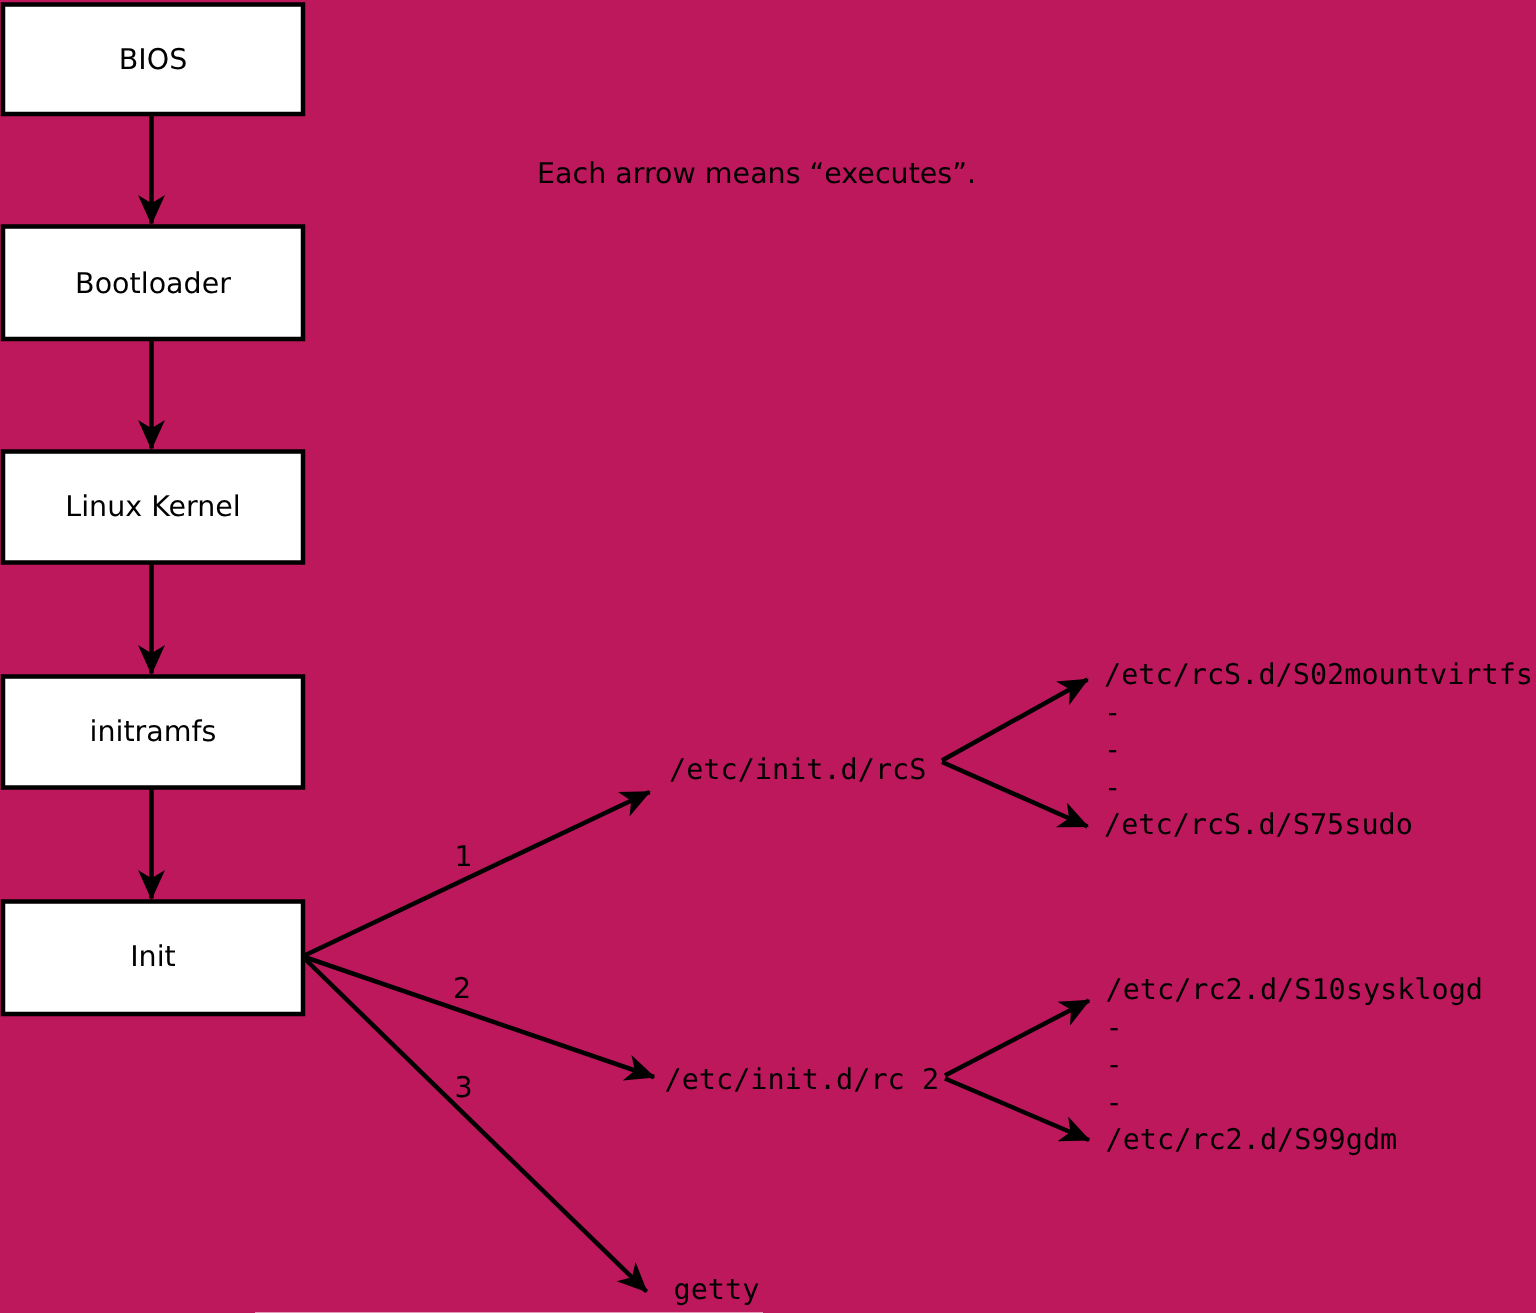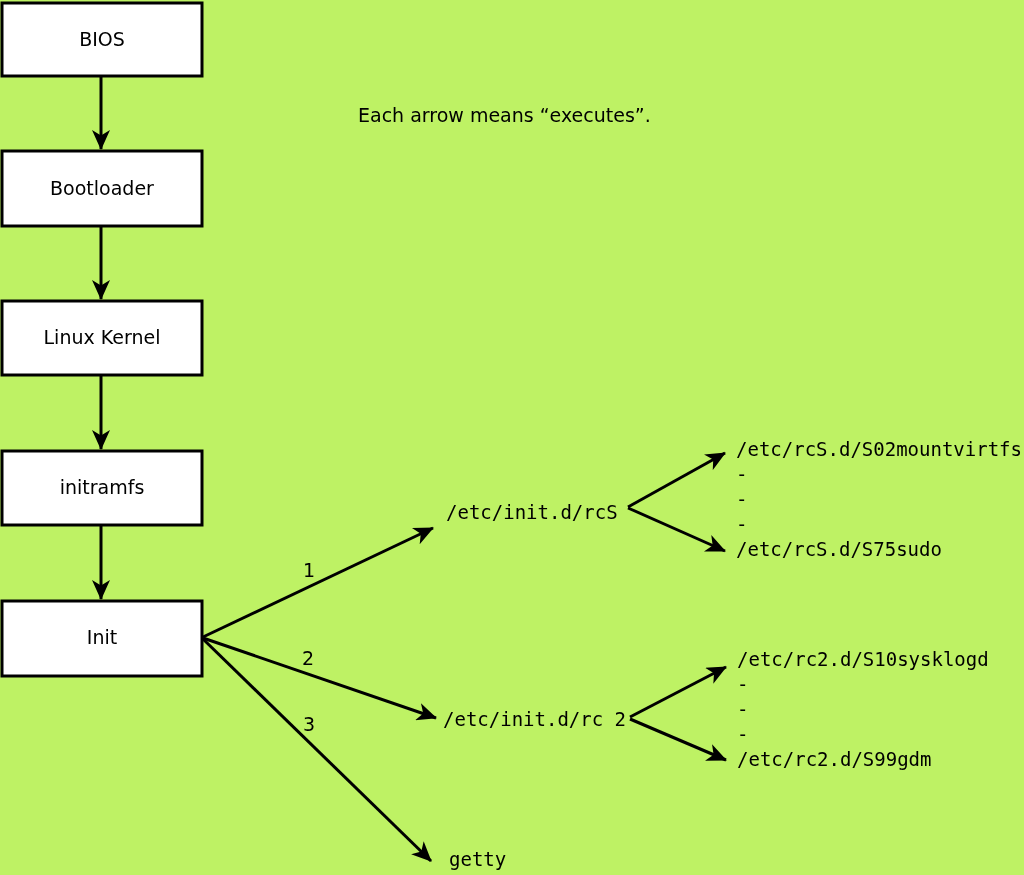--- a/index.html
+++ b/index.html
@@ -7,21 +7,21 @@
     padding: 0;
     background: #ffffff;
     width: 1024px;
     height: 875px;
     overflow: hidden;
   }
   #diagram-wrap {
     position: relative;
     width: 1024px;
     height: 875px;
-    background: #bef264;
+    background: #be185d;
   }
   svg { display: block; }
   .sans {
     font-family: "DejaVu Sans", "Liberation Sans", sans-serif;
     font-size: 19px;
     fill: #000000;
   }
   .mono {
     font-family: "DejaVu Sans Mono", "Liberation Mono", monospace;
     font-size: 19px;

